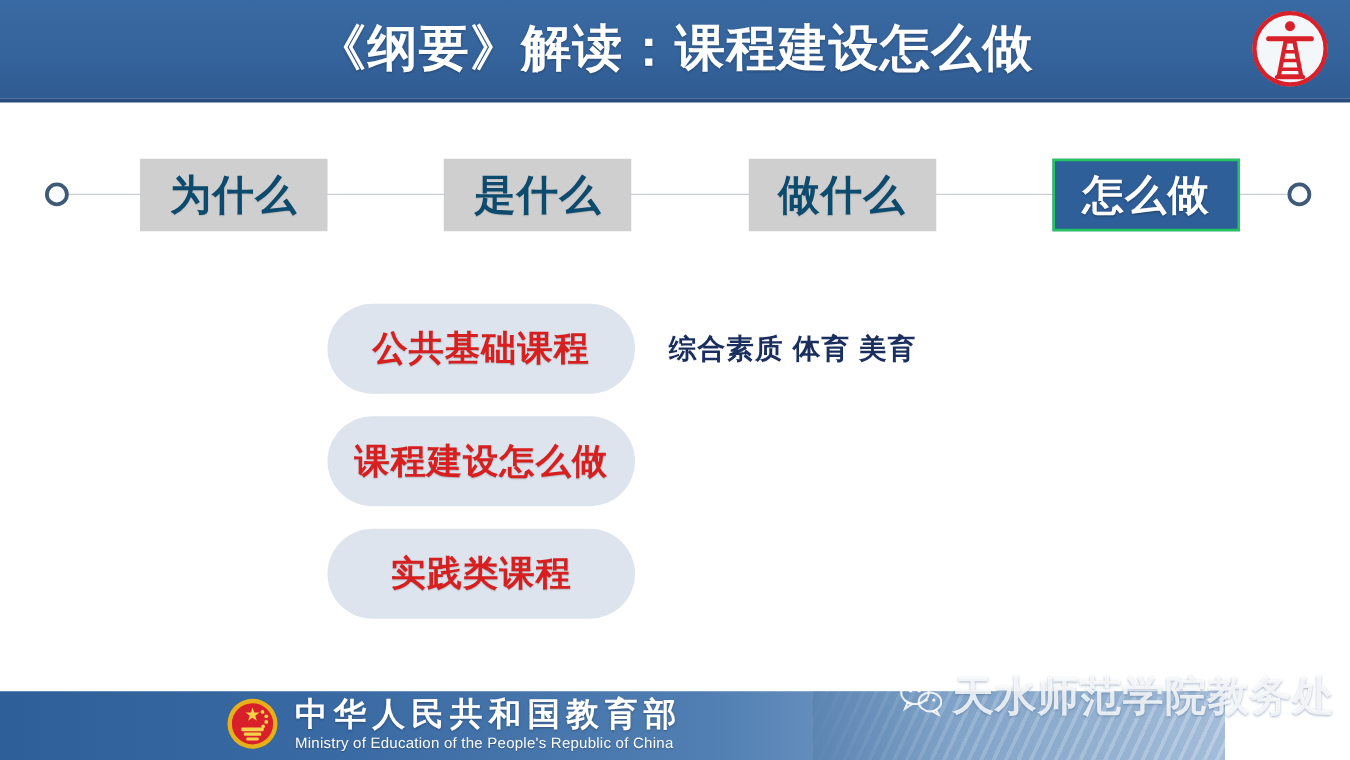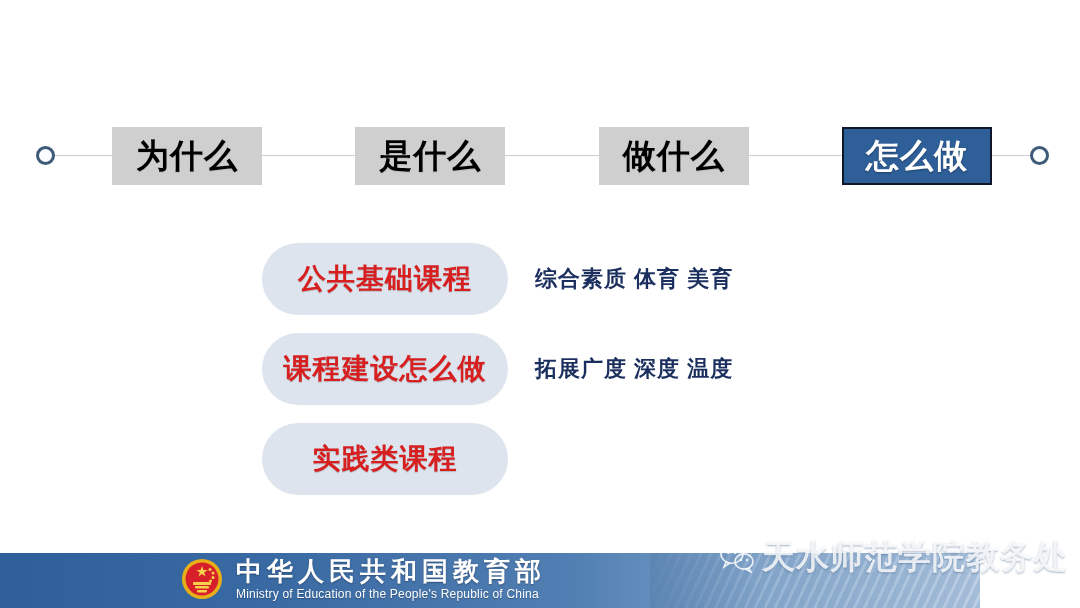--- a/index.html
+++ b/index.html
@@ -101,27 +101,27 @@
     align-items: center;
     justify-content: center;
     box-sizing: border-box;
     font-size: 33px;
     font-weight: bold;
     letter-spacing: 1px;
     white-space: nowrap;
   }
   .nav-tab.inactive {
     background: #cfcfcf;
-    color: #000000;
+    color: #0c4a6e;
     text-shadow: 0 1px 1px rgba(0,0,0,0.10);
   }
   .nav-tab.active {
     background: #2f5f99;
     color: #ffffff;
-    border: 2px solid #0f172a;
+    border: 2px solid #22c55e;
     text-shadow: 0 1px 2px rgba(0,0,0,0.35);
     text-align: center;
   }
 
   
   .rows {
     position: absolute;
     left: 262px;
     top: 243px;
     width: 640px;
@@ -237,20 +237,34 @@
     letter-spacing: 1px;
     white-space: nowrap;
     text-shadow: 0 1px 2px rgba(60,90,130,0.45);
   }
 </style>
 </head>
 <body>
 
 <div id="slide">
 
+  <div class="header-band">
+    <div class="header-title">《纲要》解读：课程建设怎么做</div>
+    <svg class="header-logo" viewBox="0 0 64 64">
+      <circle cx="32" cy="32" r="30" fill="#f4f7fa"></circle>
+      <circle cx="32" cy="32" r="28.5" fill="none" stroke="#d8202a" stroke-width="3.5"></circle>
+      <circle cx="32" cy="14" r="4" fill="#d8202a"></circle>
+      <rect x="13" y="22" width="38" height="4" rx="1.6" fill="#d8202a"></rect>
+      <path d="M28.5 26 L23 54 L41 54 L35.5 26 Z" fill="none" stroke="#d8202a" stroke-width="3.4"></path>
+      <rect x="26.3" y="33" width="11.4" height="2.8" fill="#d8202a"></rect>
+      <rect x="25.2" y="40" width="13.6" height="2.8" fill="#d8202a"></rect>
+      <rect x="24.0" y="47" width="16.0" height="2.8" fill="#d8202a"></rect>
+      <rect x="20" y="53" width="24" height="3.4" rx="1.2" fill="#d8202a"></rect>
+    </svg>
+  </div>
 
   <div class="nav-strip">
     <div class="nav-line"></div>
     <div class="nav-dot left"></div>
     <div class="nav-dot right"></div>
     <div class="nav-tabs">
       <div class="nav-tab inactive">为什么</div>
       <div class="nav-tab inactive">是什么</div>
       <div class="nav-tab inactive">做什么</div>
       <div class="nav-tab active">怎么做</div>
@@ -263,21 +277,20 @@
       <div class="pill">
         <span class="pill-label">公共基础课程</span>
       </div>
       <div class="row-detail">综合素质  体育  美育</div>
     </div>
 
     <div class="row">
       <div class="pill">
         <span class="pill-label">课程建设怎么做</span>
       </div>
-      <div class="row-detail">拓展广度  深度  温度</div>
     </div>
 
     <div class="row">
       <div class="pill">
         <span class="pill-label">实践类课程</span>
       </div>
     </div>
 
   </div>
 

